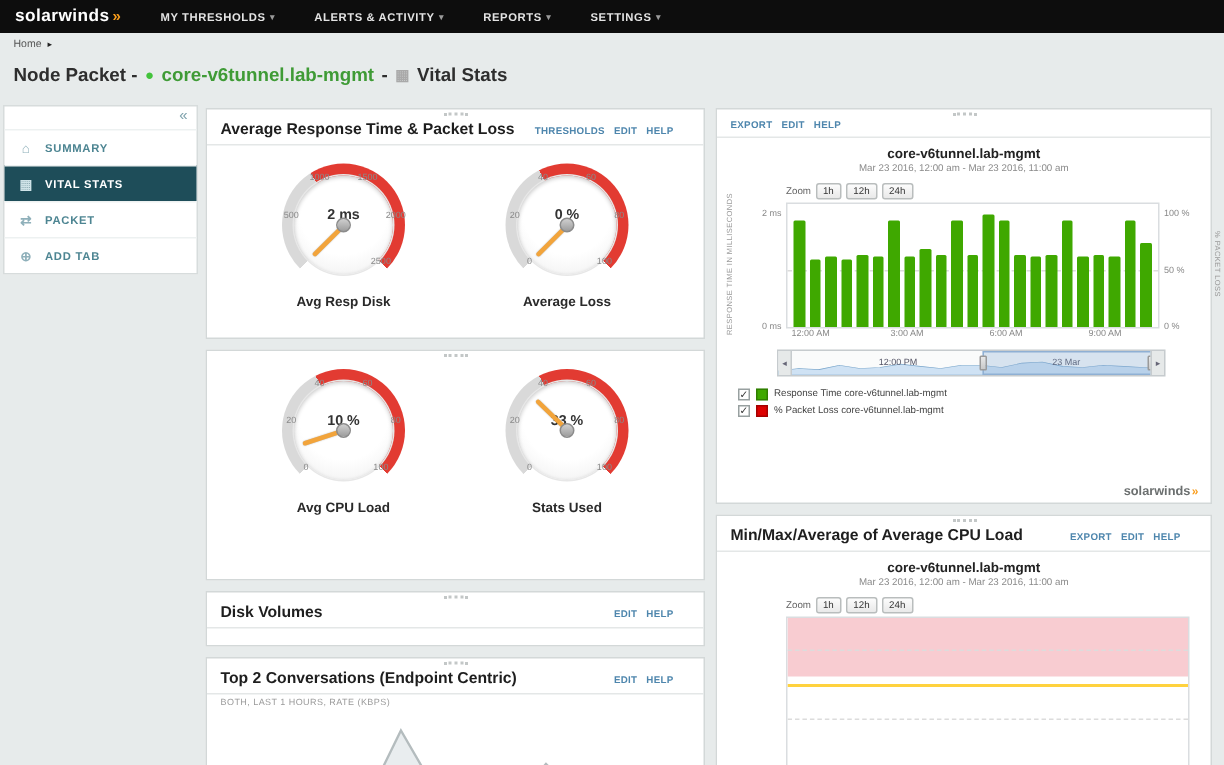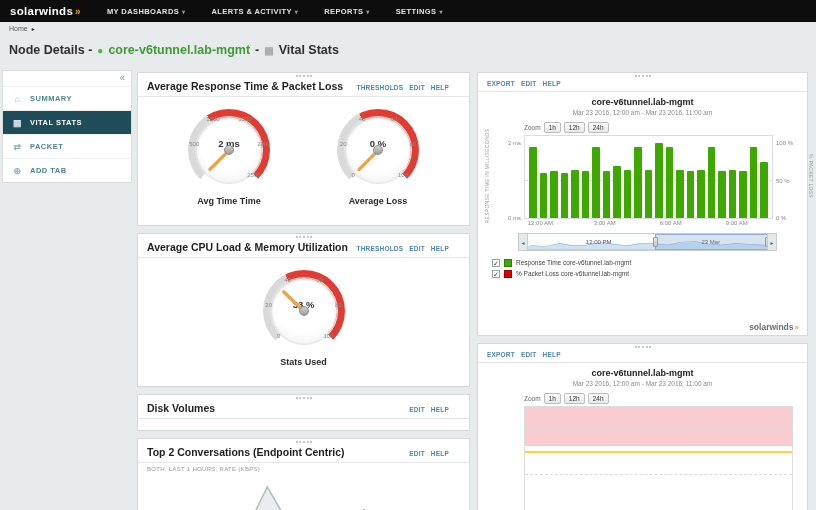--- a/index.html
+++ b/index.html
@@ -96,21 +96,21 @@
 <body>
 
 <div class="page">
 
   <nav class="topbar">
     <div class="logo">
       <span>solarwinds</span>
       <span class="mark">»</span>
     </div>
     <div class="nav-item">
-      <span>MY DASHBOARDS</span>
+      <span>MY THRESHOLDS</span>
       <span class="caret">▾</span>
     </div>
     <div class="nav-item">
       <span>ALERTS &amp; ACTIVITY</span>
       <span class="caret">▾</span>
     </div>
     <div class="nav-item">
       <span>REPORTS</span>
       <span class="caret">▾</span>
     </div>
@@ -119,21 +119,21 @@
       <span class="caret">▾</span>
     </div>
   </nav>
 
   <div class="breadcrumb">
     <span>Home</span>
     <span class="arrow">▸</span>
   </div>
 
   <div class="title-row">
-    <span>Node Details -</span>
+    <span>Node Packet -</span>
     <span class="dot">●</span>
     <a class="node-link">core-v6tunnel.lab-mgmt</a>
     <span>-</span>
     <span class="vs-icon">▦</span>
     <span>Vital Stats</span>
   </div>
 
   <aside class="sidebar">
     <div class="collapse-row">
       <span>«</span>
@@ -177,21 +177,21 @@
                 <span class="gtick" style="left: 7.5294%; top: 43.2733%;">500</span>
                 <span class="gtick" style="left: 30.4784%; top: 11.6867%;">1000</span>
                 <span class="gtick" style="left: 69.5216%; top: 11.6867%;">1500</span>
                 <span class="gtick" style="left: 92.4706%; top: 43.2733%;">2000</span>
                 <span class="gtick" style="left: 80.4056%; top: 80.4056%;">2500</span>
               </div>
             <div class="gval">2 ms</div>
             <div class="needle" style="transform: rotate(-134.73deg);"></div>
             <div class="hub"></div>
           </div>
-          <div class="glabel">Avg Time Time</div>
+          <div class="glabel">Avg Resp Disk</div>
         </div>
         <div class="gauge">
           <div class="dial">
             <div class="ring" style="background: conic-gradient(from 225deg, rgb(217, 217, 217) 0deg, rgb(217, 217, 217) 108deg, rgb(226, 59, 50) 108deg, rgb(226, 59, 50) 270deg, rgba(0, 0, 0, 0) 270deg, rgba(0, 0, 0, 0) 360deg);"></div>
             <div class="face"></div>
             <div class="ticks">
                 <span class="gtick" style="left: 19.5944%; top: 80.4056%;">0</span>
                 <span class="gtick" style="left: 7.5294%; top: 43.2733%;">20</span>
                 <span class="gtick" style="left: 30.4784%; top: 11.6867%;">40</span>
                 <span class="gtick" style="left: 69.5216%; top: 11.6867%;">60</span>
@@ -202,29 +202,39 @@
             <div class="needle" style="transform: rotate(-135deg);"></div>
             <div class="hub"></div>
           </div>
           <div class="glabel">Average Loss</div>
         </div>
       </div>
     </section>
 
     <section class="widget w-cpu">
       <span class="grip"></span>
-      <div class="whead">
-        <h2>Average CPU Load &amp; Memory Utilization</h2>
-        <div class="wlinks">
-          <a>THRESHOLDS</a>
-          <a>EDIT</a>
-          <a>HELP</a>
-        </div>
-      </div>
       <div class="gauges">
+        <div class="gauge">
+          <div class="dial">
+            <div class="ring" style="background: conic-gradient(from 225deg, rgb(217, 217, 217) 0deg, rgb(217, 217, 217) 108deg, rgb(226, 59, 50) 108deg, rgb(226, 59, 50) 270deg, rgba(0, 0, 0, 0) 270deg, rgba(0, 0, 0, 0) 360deg);"></div>
+            <div class="face"></div>
+            <div class="ticks">
+                <span class="gtick" style="left: 19.5944%; top: 80.4056%;">0</span>
+                <span class="gtick" style="left: 7.5294%; top: 43.2733%;">20</span>
+                <span class="gtick" style="left: 30.4784%; top: 11.6867%;">40</span>
+                <span class="gtick" style="left: 69.5216%; top: 11.6867%;">60</span>
+                <span class="gtick" style="left: 92.4706%; top: 43.2733%;">80</span>
+                <span class="gtick" style="left: 80.4056%; top: 80.4056%;">100</span>
+              </div>
+            <div class="gval">10 %</div>
+            <div class="needle" style="transform: rotate(-108deg);"></div>
+            <div class="hub"></div>
+          </div>
+          <div class="glabel">Avg CPU Load</div>
+        </div>
         <div class="gauge">
           <div class="dial">
             <div class="ring" style="background: conic-gradient(from 225deg, rgb(217, 217, 217) 0deg, rgb(217, 217, 217) 108deg, rgb(226, 59, 50) 108deg, rgb(226, 59, 50) 270deg, rgba(0, 0, 0, 0) 270deg, rgba(0, 0, 0, 0) 360deg);"></div>
             <div class="face"></div>
             <div class="ticks">
                 <span class="gtick" style="left: 19.5944%; top: 80.4056%;">0</span>
                 <span class="gtick" style="left: 7.5294%; top: 43.2733%;">20</span>
                 <span class="gtick" style="left: 30.4784%; top: 11.6867%;">40</span>
                 <span class="gtick" style="left: 69.5216%; top: 11.6867%;">60</span>
                 <span class="gtick" style="left: 92.4706%; top: 43.2733%;">80</span>
@@ -361,20 +371,21 @@
       </div>
       <div class="brand">
         <span>solarwinds</span>
         <span class="mark">»</span>
       </div>
     </section>
 
     <section class="widget w-cpuchart">
       <span class="grip"></span>
       <div class="whead">
+        <h2>Min/Max/Average of Average CPU Load</h2>
         <div class="wlinks">
           <a>EXPORT</a>
           <a>EDIT</a>
           <a>HELP</a>
         </div>
       </div>
       <div class="chart-head">
         <div class="ctitle">core-v6tunnel.lab-mgmt</div>
         <div class="csub">Mar 23 2016, 12:00 am - Mar 23 2016, 11:00 am</div>
       </div>

